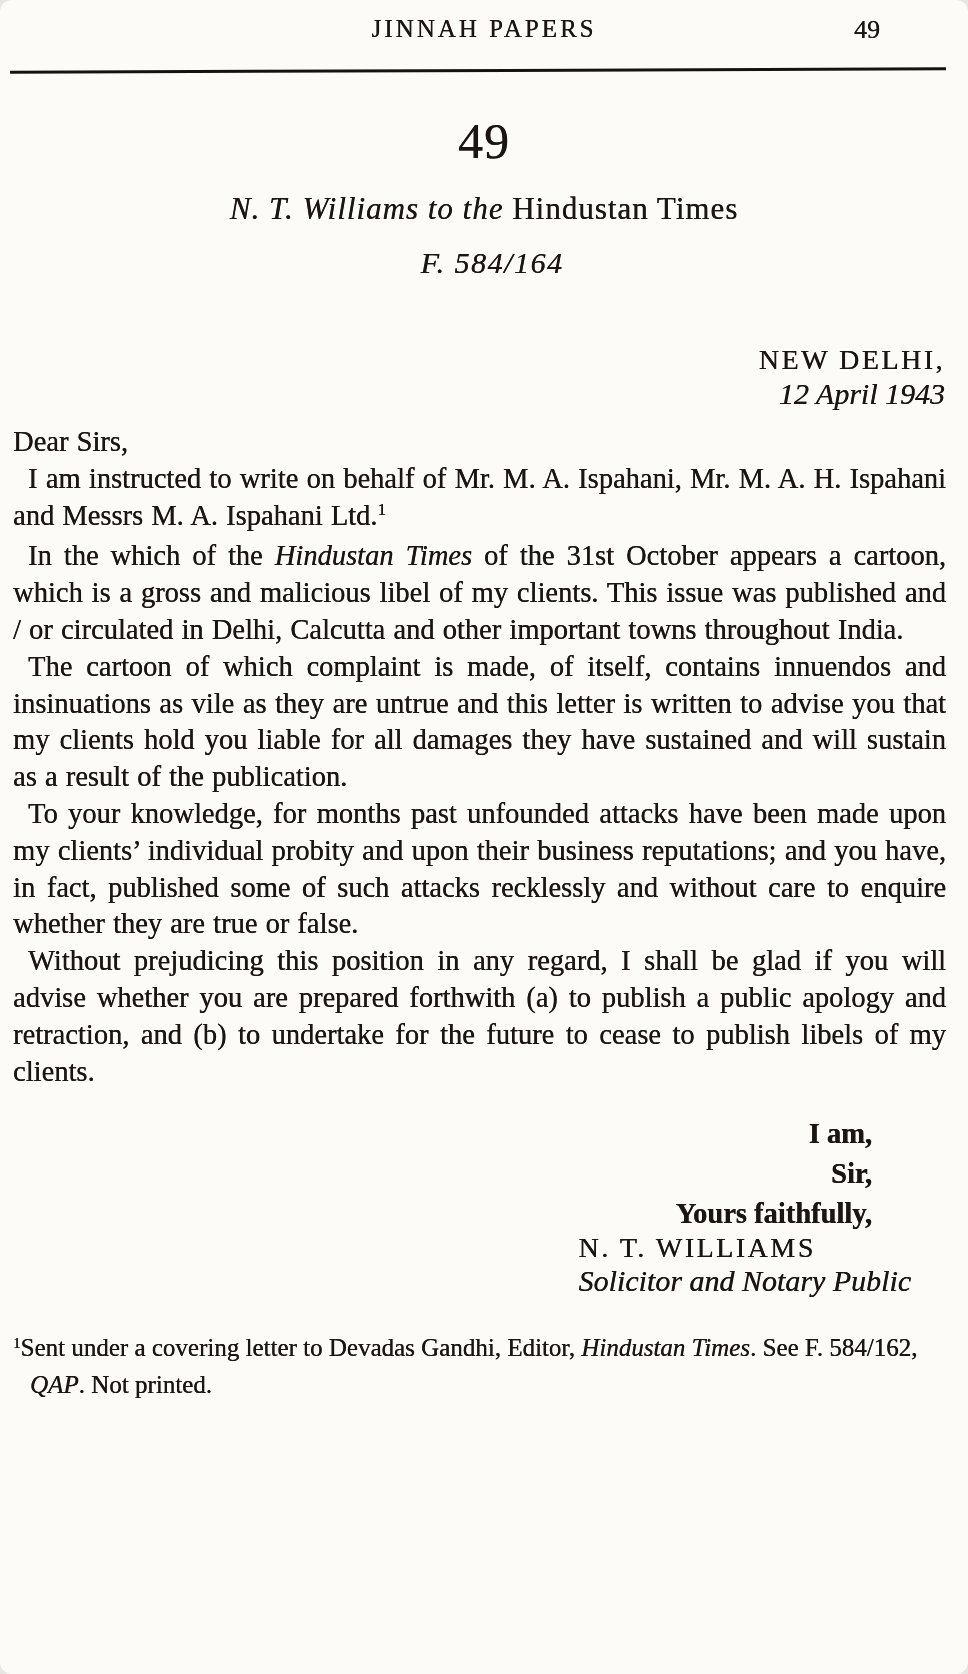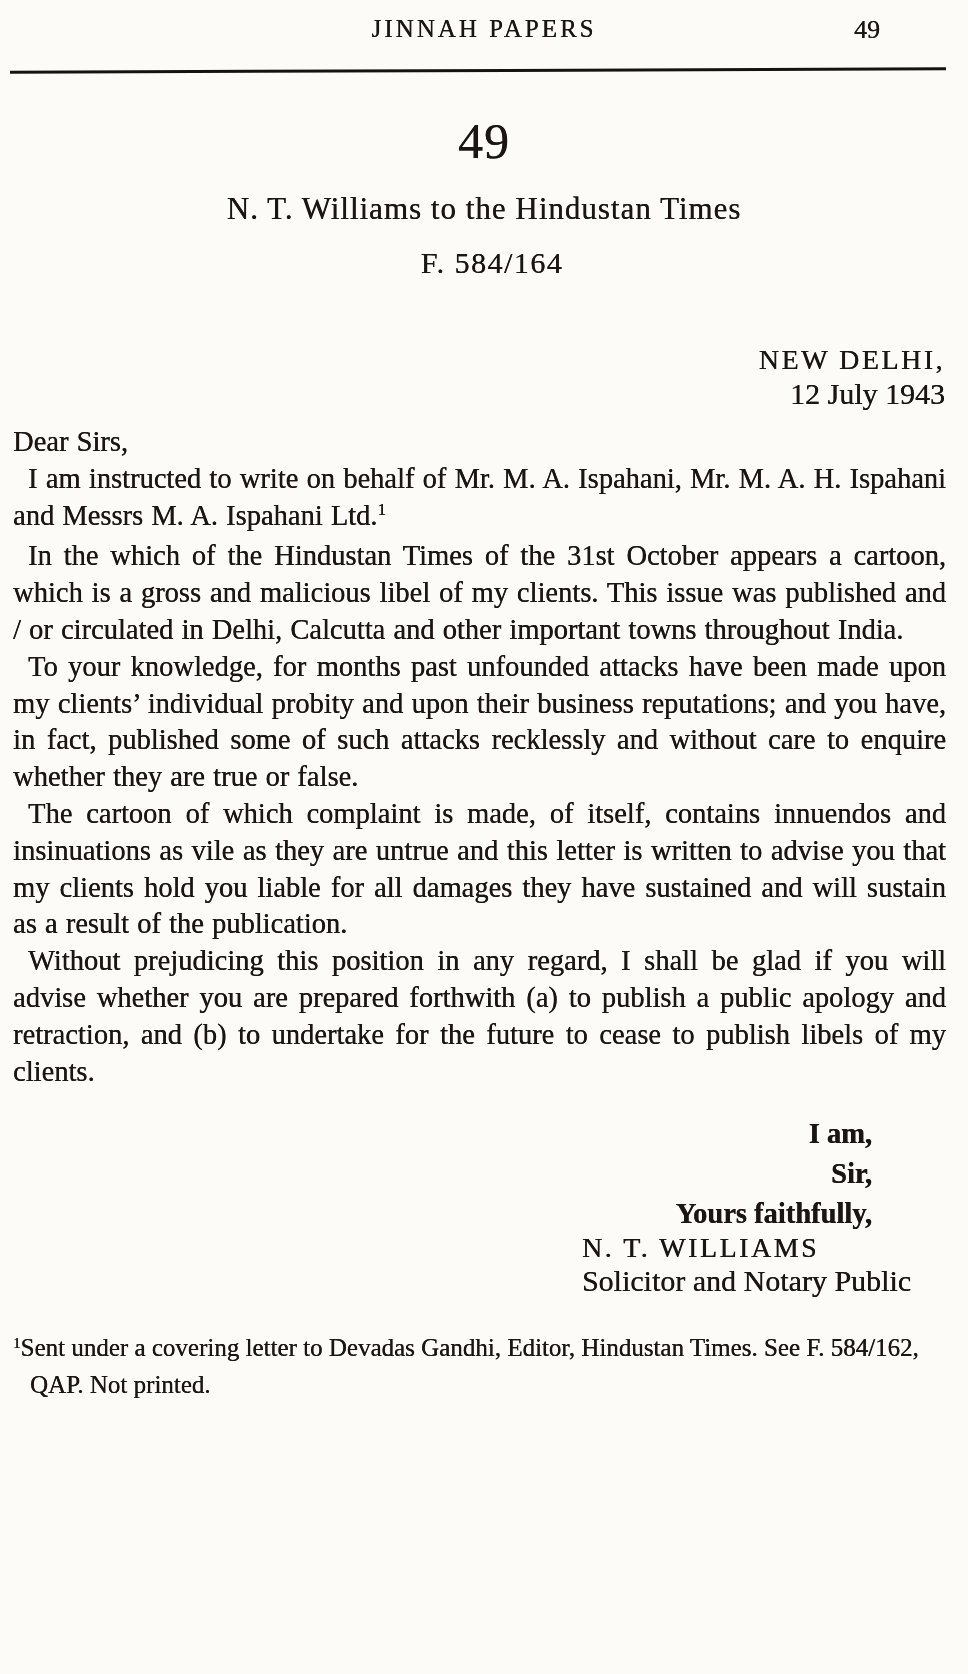--- a/index.html
+++ b/index.html
@@ -6,22 +6,23 @@
   .page {
     position: relative;
     width: 968px;
     height: 1674px;
     margin: 0 auto;
     background: #fcfbf8;
     color: #1b1611;
     font-family: "Liberation Serif", "DejaVu Serif", serif;
     overflow: hidden;
     text-shadow: 0.3px 0 0 currentColor;
+    border-radius: 12px;
   }
-  .it { }
+  .it { font-style: italic; }
   .sup {
     font-size: 60%;
     position: relative;
     top: -0.55em;
     letter-spacing: 0;
   }
 
   
   .running-header { position: absolute; top: 14px; left: 0; right: 0; }
   .rh-title {
@@ -141,30 +142,30 @@
   <div class="doc-number">49</div>
 
   <div class="doc-title">
     <span class="it">N. T. Williams to the </span><span>Hindustan Times</span>
   </div>
 
   <div class="file-ref it">F. 584/164</div>
 
   <div class="dateline">
     <div class="place">NEW DELHI,</div>
-    <div class="date it">12 July 1943</div>
+    <div class="date it">12 April 1943</div>
   </div>
 
   <div class="letter-body">
     <div class="salutation">Dear Sirs,</div>
     <div>
         <p class="para"><span>I am instructed to write on behalf of Mr. M. A. Ispahani, Mr. M. A. H. Ispahani and Messrs M. A. Ispahani Ltd.</span><span class="sup">1</span></p>
         <p class="para"><span>In the which of the </span><span class="it">Hindustan Times</span><span> of the 31st October appears a cartoon, which is a gross and malicious libel of my clients. This issue was published and / or circulated in Delhi, Calcutta and other important towns throughout India.</span></p>
+        <p class="para"><span>The cartoon of which complaint is made, of itself, contains innuendos and insinuations as vile as they are untrue and this letter is written to advise you that my clients hold you liable for all damages they have sustained and will sustain as a result of the publication.</span></p>
         <p class="para"><span>To your knowledge, for months past unfounded attacks have been made upon my clients’ individual probity and upon their business reputations; and you have, in fact, published some of such attacks recklessly and without care to enquire whether they are true or false.</span></p>
-        <p class="para"><span>The cartoon of which complaint is made, of itself, contains innuendos and insinuations as vile as they are untrue and this letter is written to advise you that my clients hold you liable for all damages they have sustained and will sustain as a result of the publication.</span></p>
         <p class="para"><span>Without prejudicing this position in any regard, I shall be glad if you will advise whether you are prepared forthwith (a) to publish a public apology and retraction, and (b) to undertake for the future to cease to publish libels of my clients.</span></p>
       </div>
   </div>
 
   <div class="closing">
     <div class="closing-line">I am,</div>
     <div class="closing-line">Sir,</div>
     <div class="closing-line">Yours faithfully,</div>
   </div>
 

